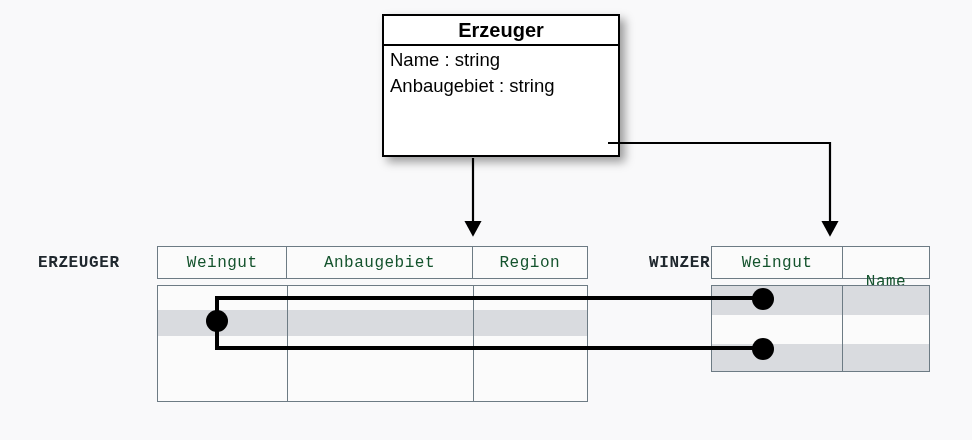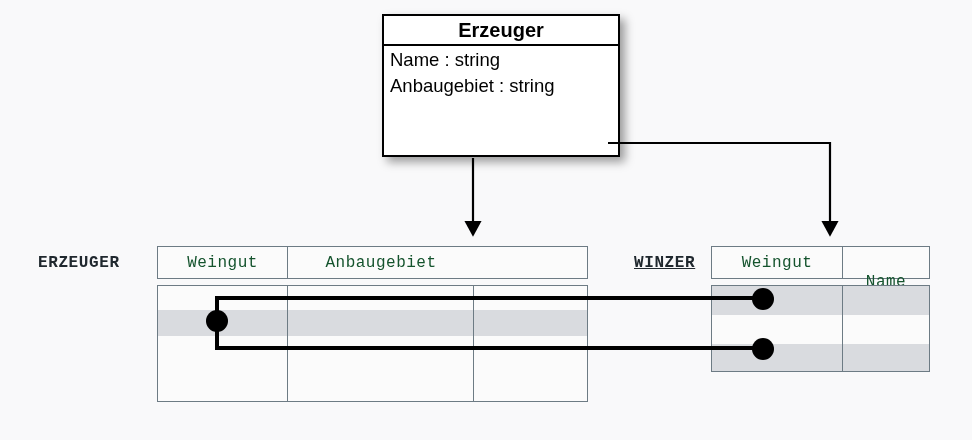--- a/index.html
+++ b/index.html
@@ -144,20 +144,21 @@
       <div class="uml-attr">Name : string</div>
       <div class="uml-attr">Anbaugebiet : string</div>
     </div>
   </div>
 
   <div class="rel-label" style="left:38px; top:254px;">ERZEUGER</div>
 
   <div class="rel-header" style="left:157px; top:246px; width:431px;">
     <div class="cell" style="width:130px;">Weingut</div>
     <div class="cell" style="width:186px;">Anbaugebiet</div>
+    <div class="cell" style="width:115px;">Region</div>
   </div>
 
   <div class="rel-body" style="left:157px; top:285px; width:431px; height:117px;">
     <div class="rel-row" style="height:24px;">
       <div class="cell" style="width:130px;"></div>
       <div class="cell" style="width:186px;"></div>
       <div class="cell" style="width:112px;"></div>
     </div>
     <div class="rel-row shaded" style="height:26px;">
       <div class="cell" style="width:130px;"></div>
@@ -169,21 +170,21 @@
       <div class="cell" style="width:186px;"></div>
       <div class="cell" style="width:112px;"></div>
     </div>
     <div class="rel-row" style="height:35px;">
       <div class="cell" style="width:130px;"></div>
       <div class="cell" style="width:186px;"></div>
       <div class="cell" style="width:112px;"></div>
     </div>
   </div>
 
-  <div class="rel-label" style="left:634px; top:254px;text-decoration:underline;">WINZER</div>
+  <div class="rel-label" style="left:649px; top:254px;">WINZER</div>
 
   <div class="rel-header" style="left:711px; top:246px; width:219px;">
     <div class="cell" style="width:131px;">Weingut</div>
     <div class="cell" style="width:86px;margin-top:19px;">Name</div>
   </div>
 
   <div class="rel-body" style="left:711px; top:285px; width:219px; height:87px;">
     <div class="rel-row shaded" style="height:29px;">
       <div class="cell" style="width:131px;"></div>
       <div class="cell" style="width:85px;"></div>

